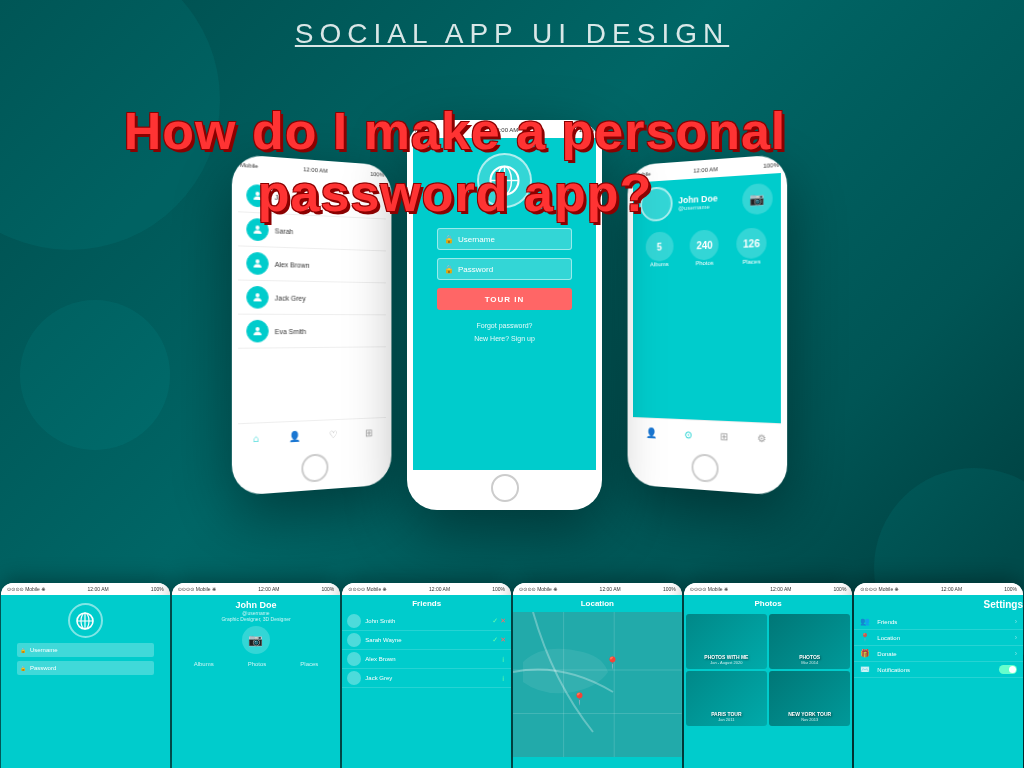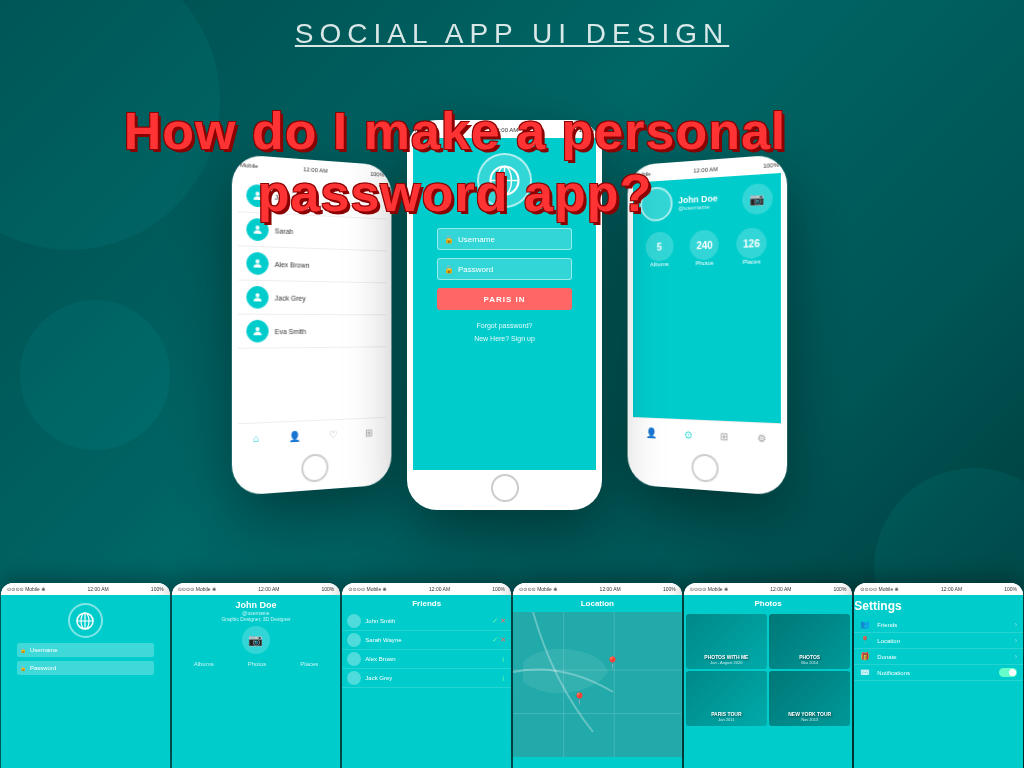--- a/index.html
+++ b/index.html
@@ -546,24 +546,24 @@
     .photo-tile-sub {
       font-size: 4px;
       color: rgba(255,255,255,0.8);
     }
 
     .photo-tile-bg1 { background: linear-gradient(135deg, #008888 0%, #00aaaa 100%); }
     .photo-tile-bg2 { background: linear-gradient(135deg, #007777 0%, #009999 100%); }
 
     
     .mini-settings-title {
-      font-size: 12px;
+      font-size: 10px;
       font-weight: bold;
       color: white;
-      text-align: left;
+      text-align: right;
       padding: 4px 0;
     }
 
     .settings-item {
       display: flex;
       align-items: center;
       padding: 3px 6px;
       border-bottom: 1px solid rgba(255,255,255,0.15);
     }
 
@@ -711,21 +711,21 @@
         </div>
         <div class="login-field">
           <span class="login-field-icon">🔒</span>
           <span>Username</span>
         </div>
         <div class="login-field">
           <span class="login-field-icon">🔒</span>
           <span>Password</span>
         </div>
         <div class="login-btn">
-          <span>PARIS IN</span>
+          <span>TOUR IN</span>
         </div>
         <div class="login-links">
           <div>Forgot password?</div>
           <div>New Here? Sign up</div>
         </div>
       </div>
     </div>
     <div class="phone-home-button"></div>
   </div>
 

